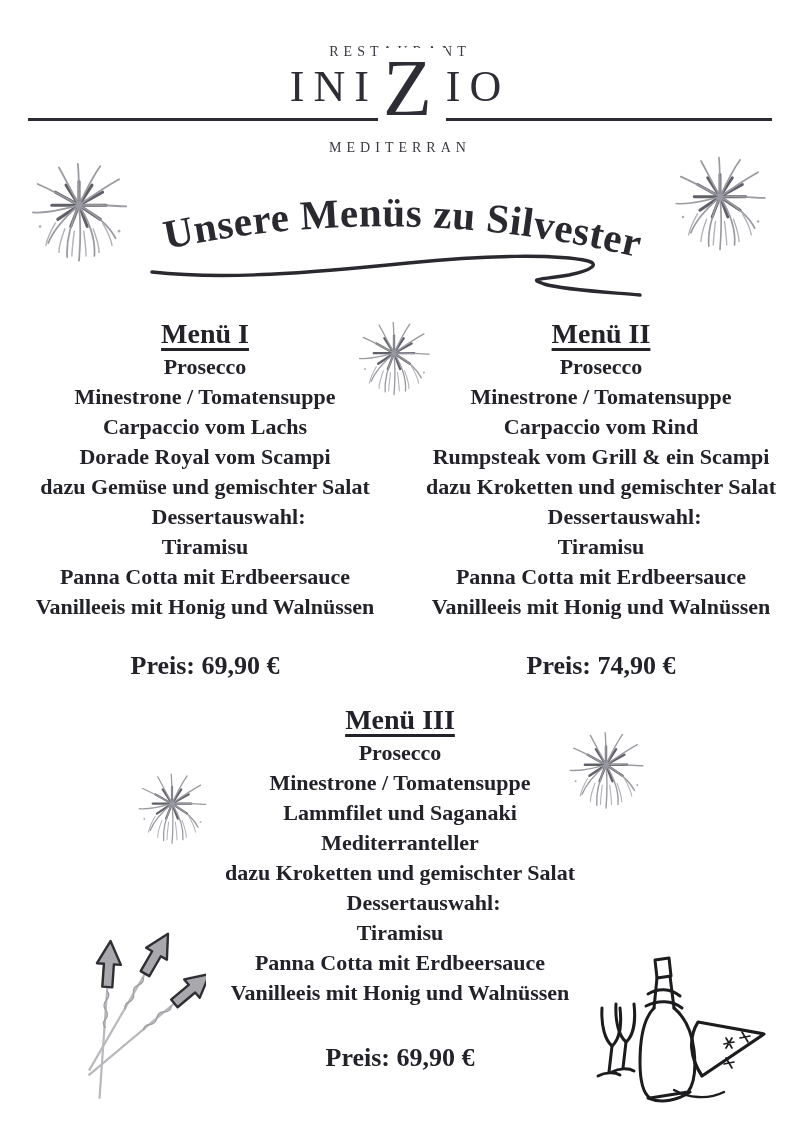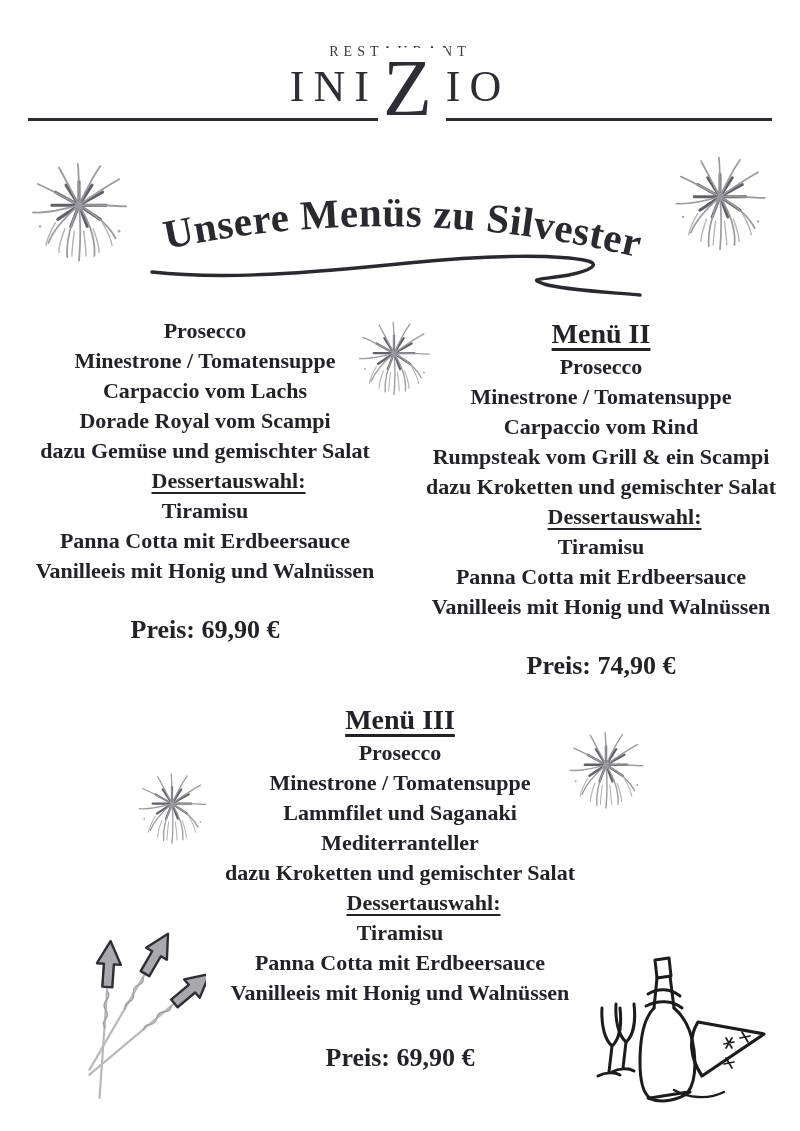--- a/index.html
+++ b/index.html
@@ -24,21 +24,21 @@
   .arc-title{
     font-family:"Liberation Serif",serif;font-size:41px;font-weight:bold;
     fill:#2b2930;letter-spacing:0.5px;
   }
   .menu-col{position:absolute;width:410px;text-align:center;font-weight:bold;color:#242229;}
   .menu-col h2{
     margin:0;font-size:28px;line-height:36px;font-weight:bold;
     text-decoration:underline;text-underline-offset:5px;text-decoration-thickness:2.5px;
   }
   .mi{font-size:22px;line-height:30px;}
-  .dessert-head{text-decoration:underline;text-underline-offset:4px;text-decoration-thickness:2px;padding-left:47px;}
+  .dessert-head{text-underline-offset:4px;text-decoration-thickness:2px;padding-left:47px;}
   .price{font-size:26px;line-height:36px;margin-top:26px;}
   .price-late{margin-top:32px;}
   .deco{position:absolute;}
   .hidden-defs{position:absolute;width:0;height:0;overflow:hidden;}
 </style>
 </head>
 <body>
 
 <div class="page">
 
@@ -92,20 +92,21 @@
     </defs>
   </svg>
 
   <div class="centered brand-top">RESTAURANT</div>
   <div class="logo-row">
     <span class="logo-part">INI</span>
     <span class="logo-part logo-z">Z</span>
     <span class="logo-part">IO</span>
   </div>
   <div class="logo-rule"></div>
+  <div class="centered brand-sub">MEDITERRAN</div>
 
   <svg class="title-svg" width="800" height="130" viewBox="0 0 800 130">
     <defs>
       <path id="titleArc" d="M 112 82 Q 400 6 692 92" fill="none"></path>
     </defs>
     <text class="arc-title">
       <textPath href="#titleArc" startOffset="50%" text-anchor="middle">Unsere Menüs zu Silvester</textPath>
     </text>
     <path d="M 152 92 C 224 100 310 93 408 83 C 488 75 556 74 588 81 C 599 84 593 90 569 95 C 541 100 527 98 544 104 C 564 110 606 112 640 115" fill="none" stroke="#2b2930" stroke-width="3.4" stroke-linecap="round"></path>
   </svg>
@@ -120,20 +121,21 @@
       <use href="#fw"></use>
     </svg>
   <svg class="deco" style="left:560px;top:728px" width="92" height="92" viewBox="0 0 100 100">
       <use href="#fw"></use>
     </svg>
   <svg class="deco" style="left:130px;top:770px" width="84" height="84" viewBox="0 0 100 100">
       <use href="#fw"></use>
     </svg>
 
   <section class="menu-col" style="left:0;top:316px">
+    <h2>Menü I</h2>
     <div class="mi">Prosecco</div>
     <div class="mi">Minestrone / Tomatensuppe</div>
     <div class="mi">Carpaccio vom Lachs</div>
     <div class="mi">Dorade Royal vom Scampi</div>
     <div class="mi">dazu Gemüse und gemischter Salat</div>
     <div class="mi dessert-head">Dessertauswahl:</div>
     <div class="mi">Tiramisu</div>
     <div class="mi">Panna Cotta mit Erdbeersauce</div>
     <div class="mi">Vanilleeis mit Honig und Walnüssen</div>
     <div class="price">Preis: 69,90 €</div>

